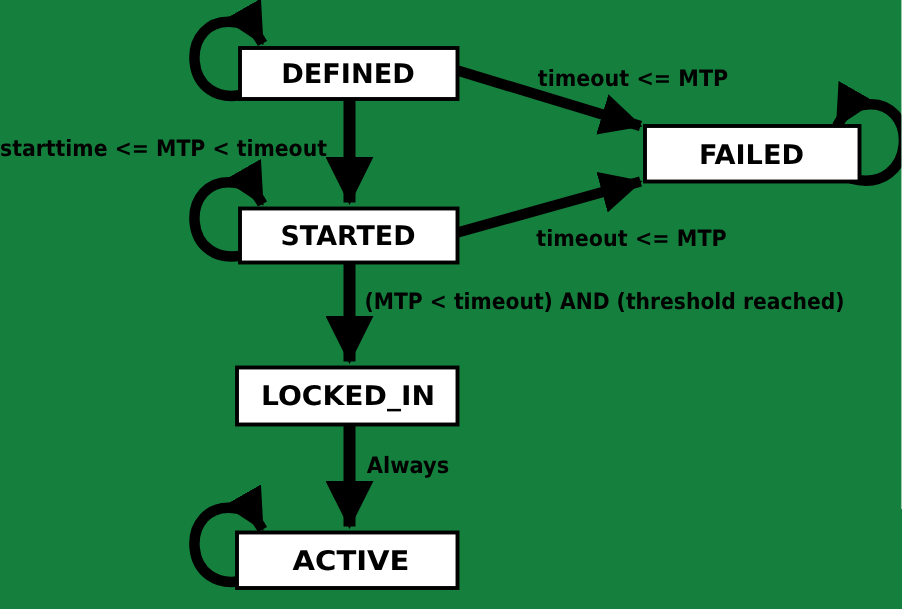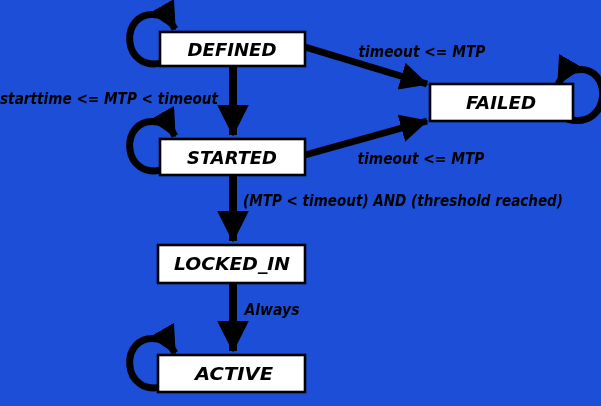--- a/index.html
+++ b/index.html
@@ -4,24 +4,23 @@
 <style>
   html, body {
     margin: 0;
     padding: 0;
     background: #ffffff;
   }
   .stage {
     position: relative;
     width: 601px;
     height: 406px;
-    background: #1d4ed8;
+    background: #15803d;
     overflow: hidden;
     font-family: "DejaVu Sans", sans-serif;
-    font-style: italic;
   }
   svg { display: block; }
   .edge {
     fill: none;
     stroke: #000000;
   }
   .edge.vertical { stroke-width: 8; }
   .edge.diagonal { stroke-width: 7; }
   .edge.selfloop { stroke-width: 7; }
   .state-box {

